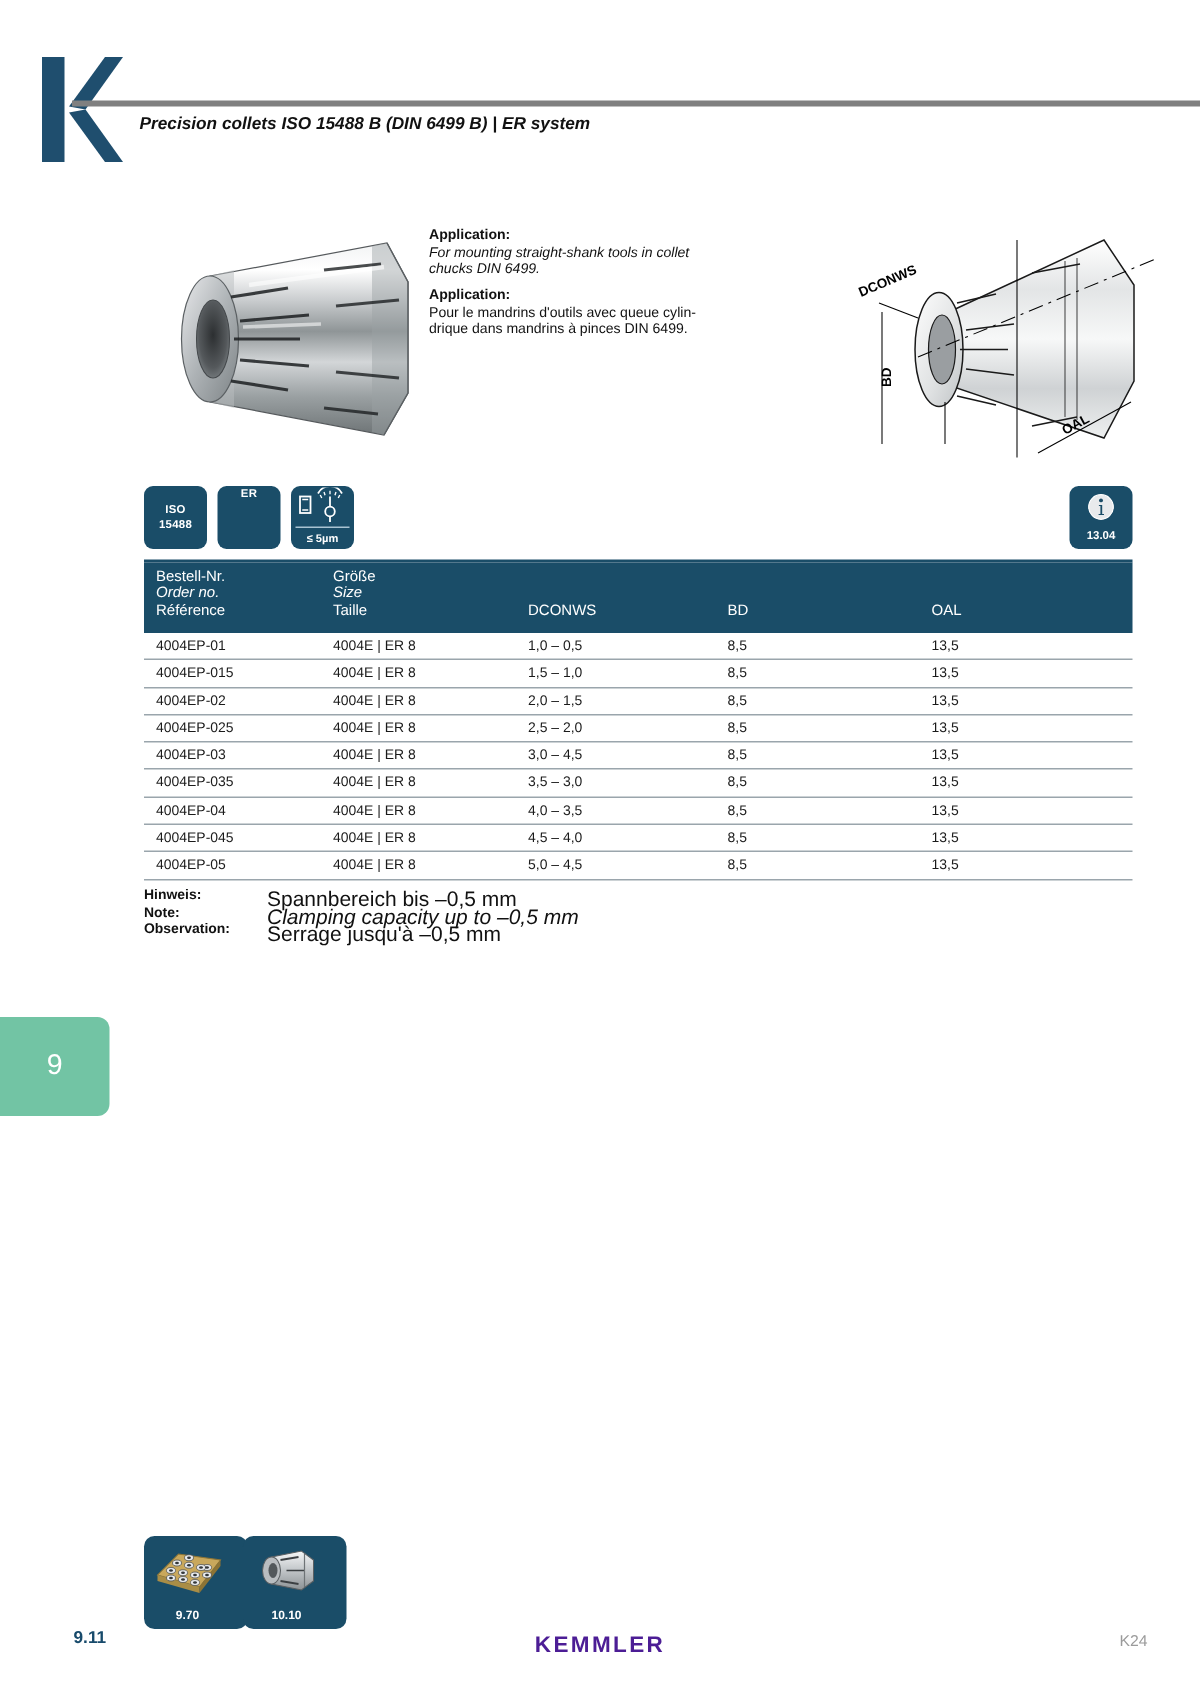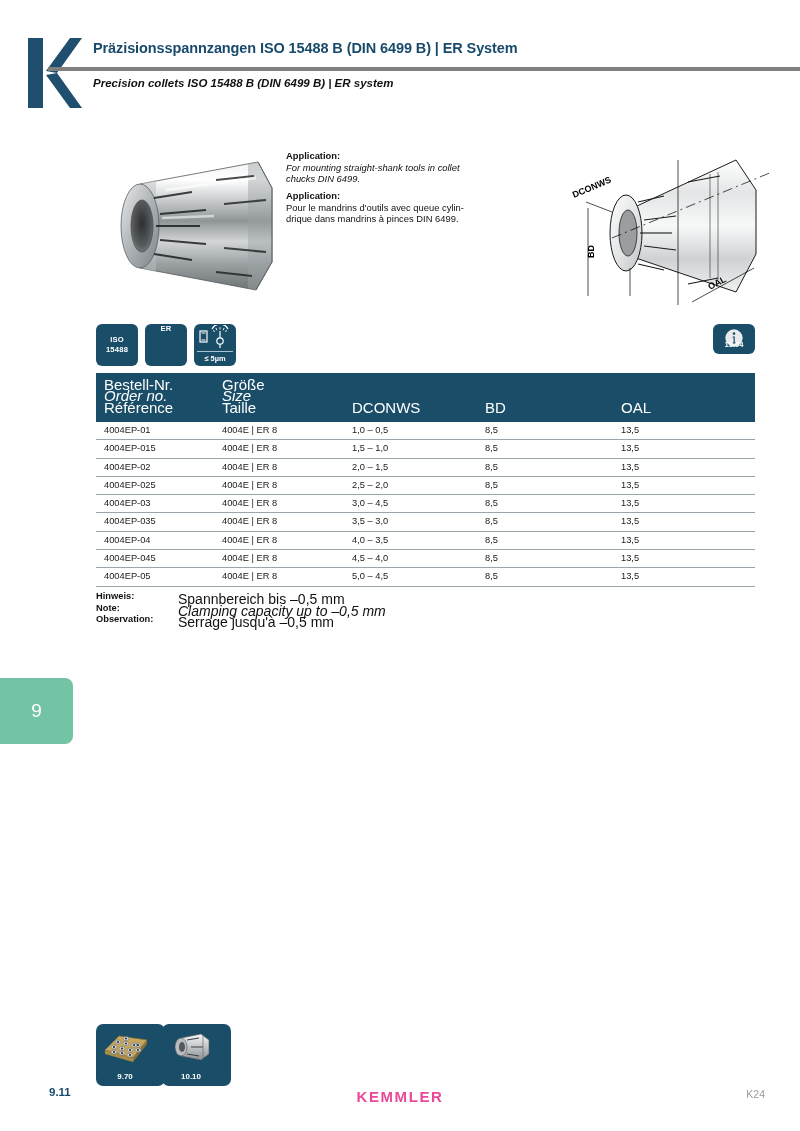--- a/index.html
+++ b/index.html
@@ -96,21 +96,21 @@
     position: absolute; left: 0; bottom: 3px; width: 42px;
     font-size: 7.4px; font-weight: bold;
   }
   #badge-runout .runout-div {
     position: absolute; left: 3px; top: 27px; width: 36px; height: 1px;
     background: #a9c3d2;
   }
 
   #badge-info {
     position: absolute; left: 713px; top: 324px;
-    width: 42px; height: 30px;
+    width: 42px; height: 42px;
     background: #1a4d68; border-radius: 6px;
     color: #fff; text-align: center;
   }
   #badge-info .info-circle {
     position: absolute; left: 12px; top: 5px;
     width: 18px; height: 18px;
   }
   #badge-info .info-num {
     position: absolute; left: 0; bottom: 5px; width: 42px;
     font-size: 7.6px; font-weight: bold;
@@ -120,21 +120,21 @@
   #table-wrap { position: absolute; left: 96px; top: 373px; width: 659px; }
 
   #thead-top-rule { height: 2px; background: #1a4d68; }
 
   #thead {
     position: relative;
     height: 47px;
     background: #1a4d68;
     color: #ffffff;
   }
-  .th { position: absolute; font-size: 15px; line-height: 11.4px; }
+  .th { position: absolute; font-size: 10px; line-height: 11.4px; }
   .th-ml { top: 4px; }
   .th-single { top: 27px; }
   .th .l1 { display: block; }
   .th .l2 { display: block; font-style: italic; }
   .th .l3 { display: block; }
 
   .col-order { left: 8px; }
   .col-size  { left: 126px; }
   .col-dcon  { left: 256px; }
   .col-bd    { left: 389px; }
@@ -195,42 +195,41 @@
   }
 
   
   #footer-page {
     position: absolute; left: 49px; top: 1086px;
     font-size: 11.5px; font-weight: bold; color: #174a6b;
   }
   #footer-brand {
     position: absolute; left: 0; top: 1088px; width: 800px;
     text-align: center;
-    font-size: 15px; font-weight: bold; color: #ec4899;
+    font-size: 15px; font-weight: bold; color: #4c1d95;
     letter-spacing: 1.6px;
   }
   #footer-code {
     position: absolute; right: 35px; top: 1088px;
     font-size: 10.5px; color: #9b9b9b;
   }
 </style>
 </head>
 <body>
 
 <div id="header">
 
   <svg id="k-logo" viewBox="0 0 56 70">
     <rect x="2" y="0" width="15" height="70" fill="#1f4e6e"></rect>
     <polygon points="20,33 44,0 56,0 31,35" fill="#1f4e6e"></polygon>
     <polygon points="20,37 44,70 56,70 31,35" fill="#1f4e6e"></polygon>
   </svg>
 
   <div id="header-rule"></div>
 
-  <div id="title-de">Präzisionsspannzangen ISO 15488 B (DIN 6499 B)  |  ER System</div>
   <div id="title-en">Precision collets ISO 15488 B (DIN 6499 B)  |  ER system</div>
 </div>
 
 <svg id="product-photo" viewBox="0 0 180 150">
   <defs>
     <linearGradient id="bodyGrad" x1="0" y1="0" x2="0" y2="1">
       <stop offset="0%" stop-color="#f2f3f4"></stop>
       <stop offset="14%" stop-color="#ffffff"></stop>
       <stop offset="30%" stop-color="#c9ccce"></stop>
       <stop offset="46%" stop-color="#8f9597"></stop>

